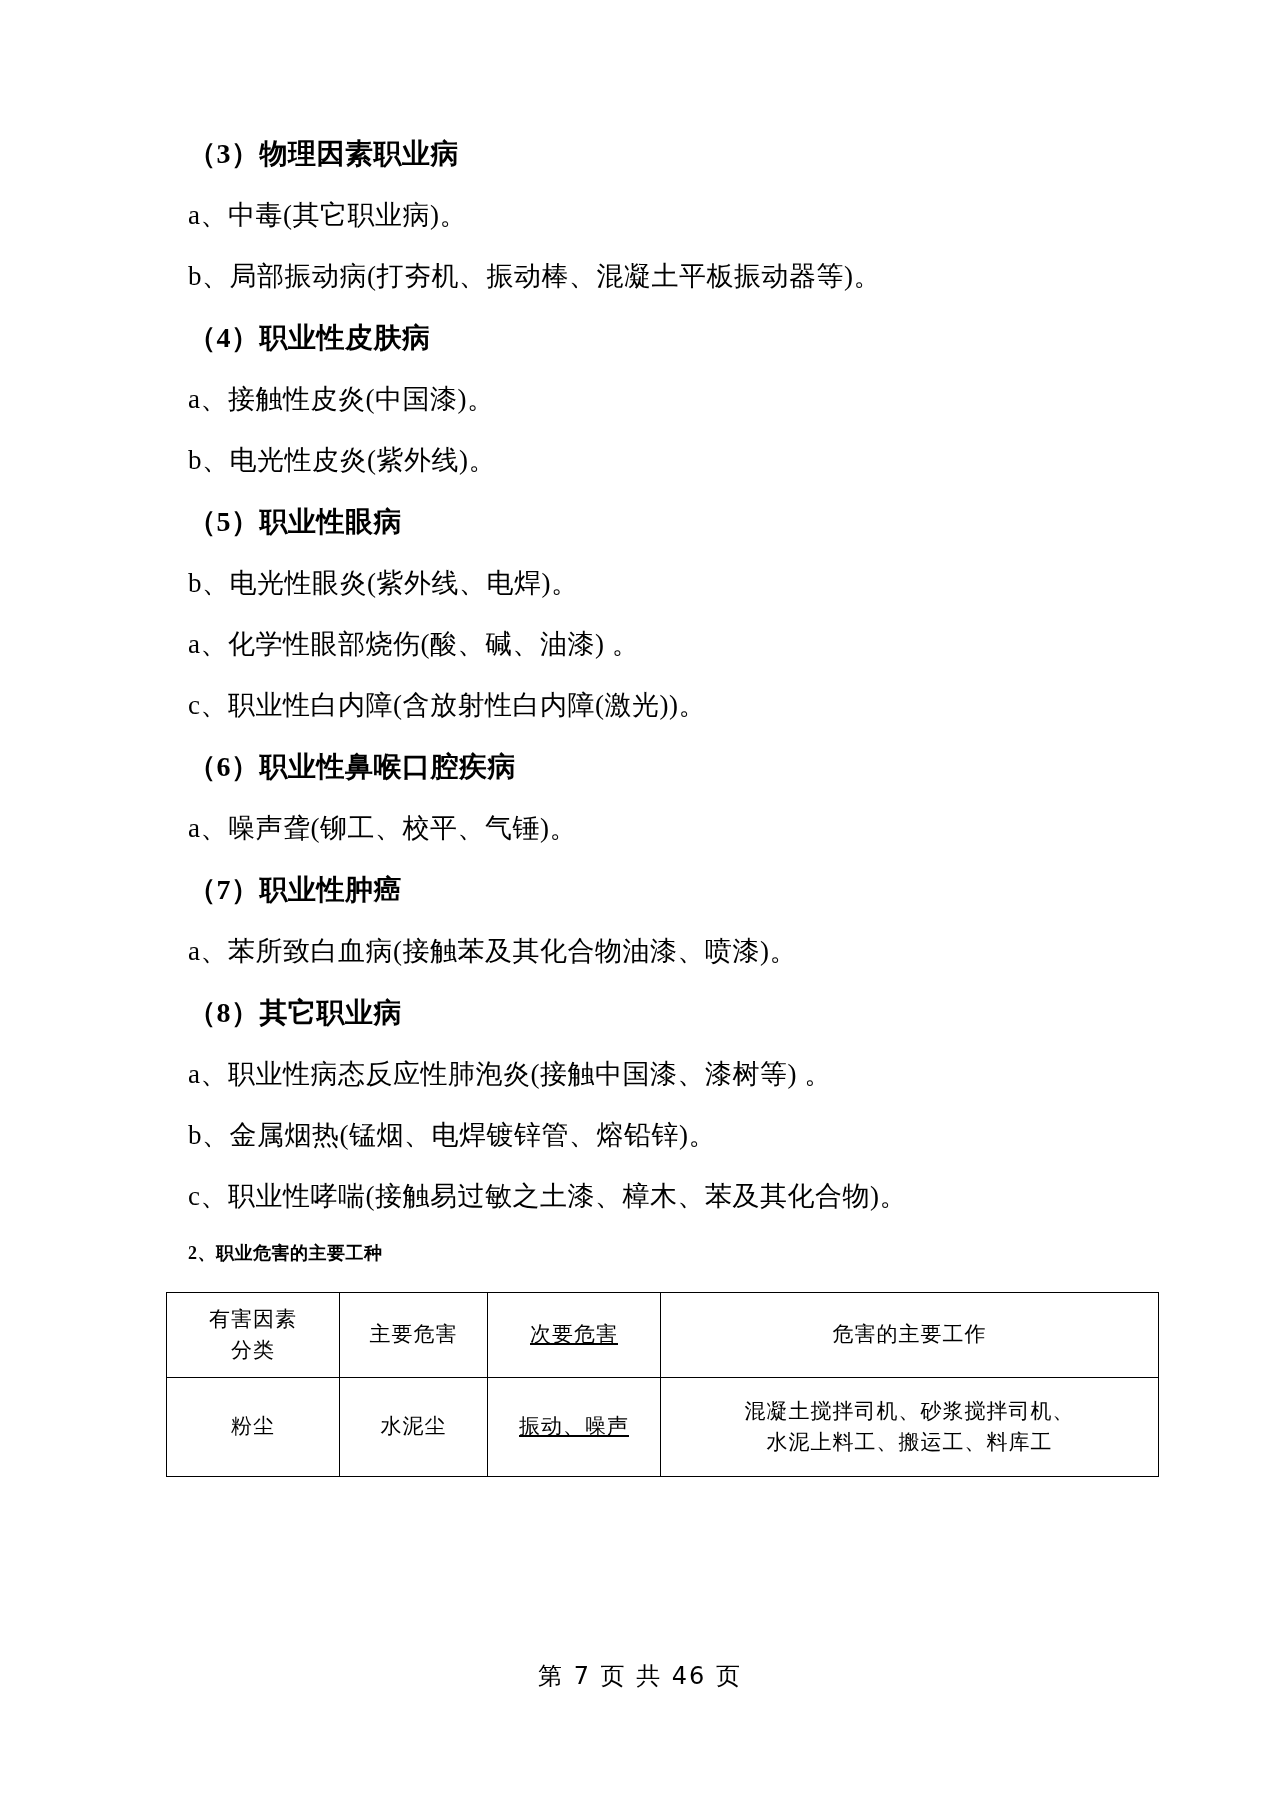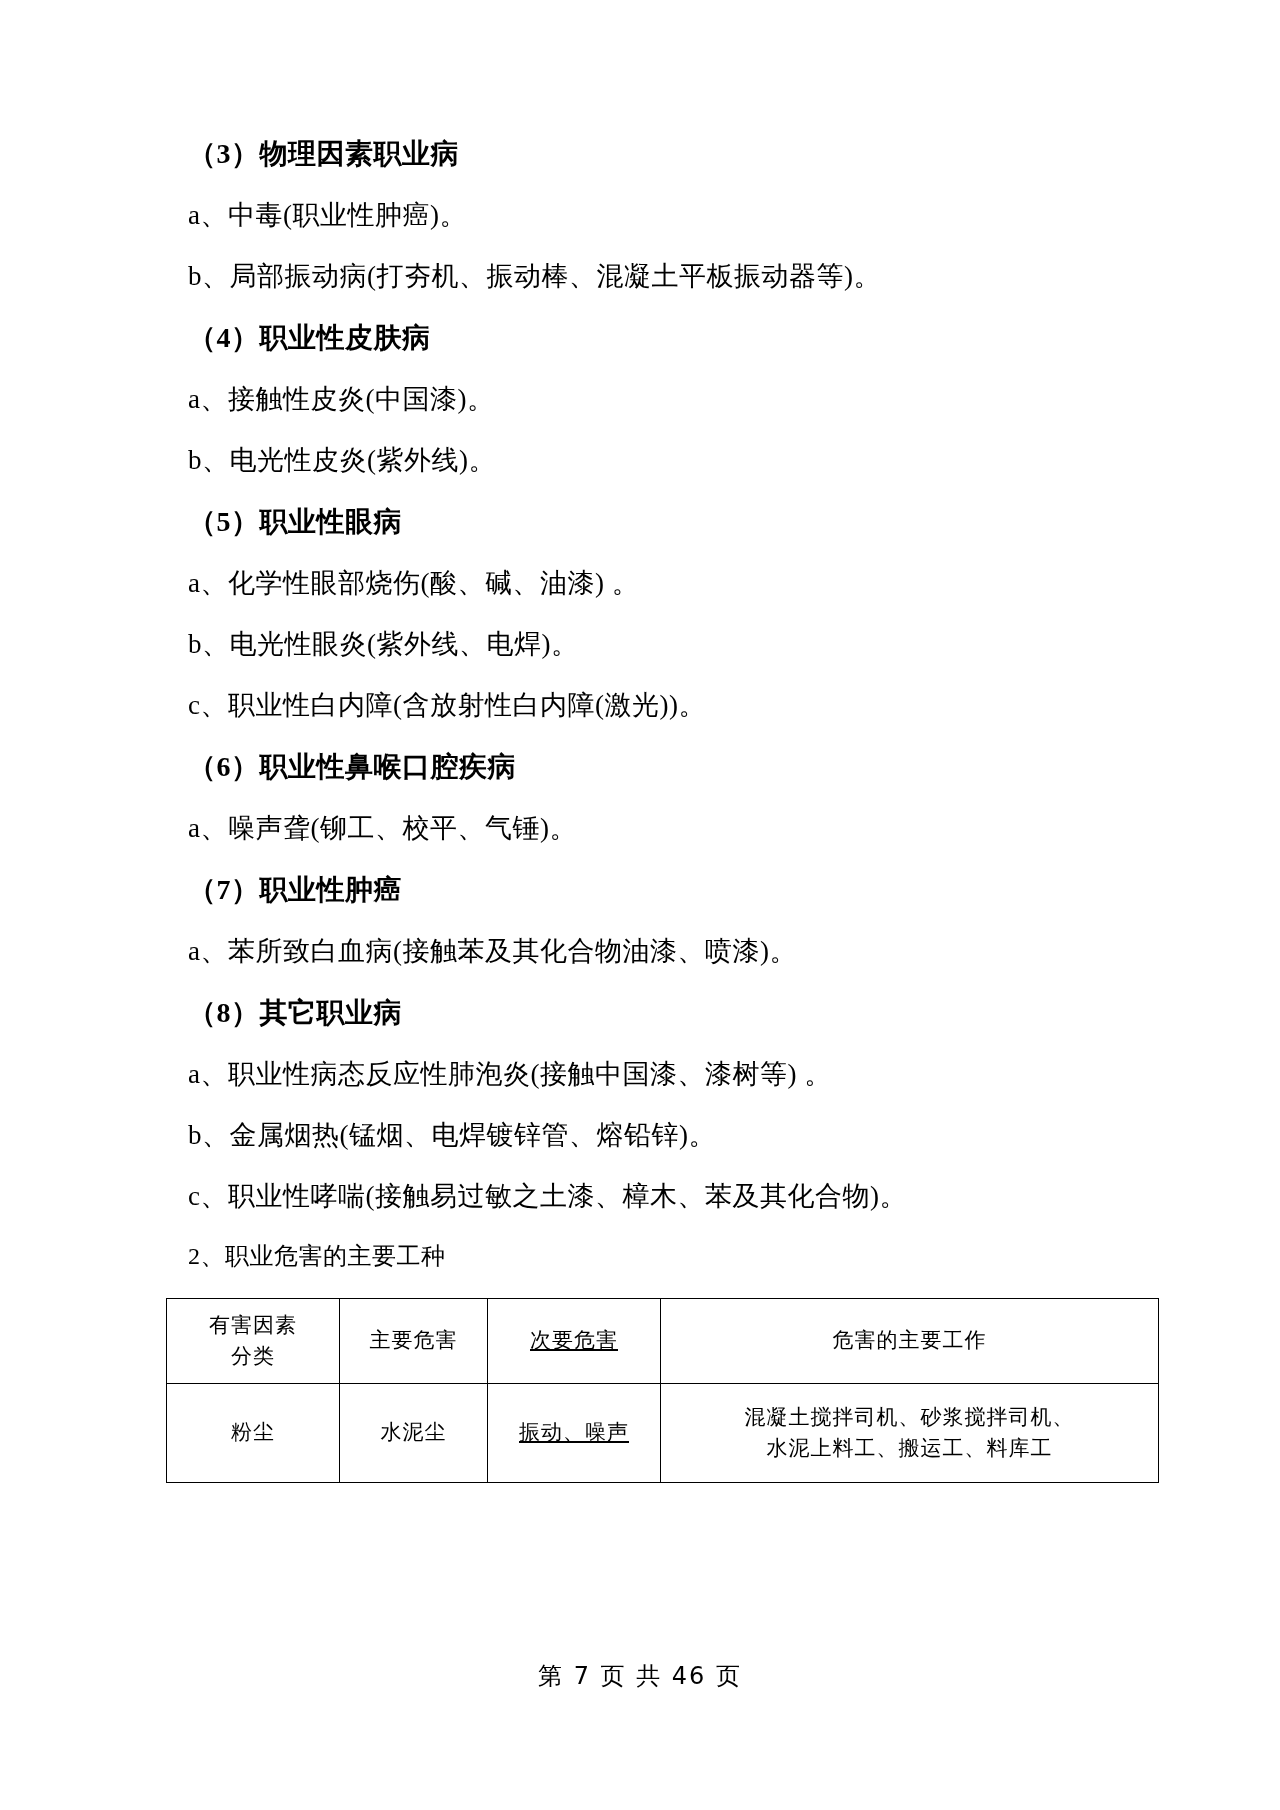--- a/index.html
+++ b/index.html
@@ -32,23 +32,23 @@
   .heading {
     font-weight: bold;
     padding-left: 38px;
     font-size: 28px;
   }
   .item {
     padding-left: 38px;
     font-size: 27px;
   }
   .section-title {
-    font-weight: normal;
+    font-weight: bold;
     padding-left: 38px;
-    font-size: 24px;
+    font-size: 18px;
     margin-bottom: 30px;
   }
   table.harm {
     border-collapse: collapse;
     margin: 0 0 0 16px;
     width: 940px;
     table-layout: fixed;
     font-family: "DejaVu Sans", "Liberation Sans", sans-serif;
   }
   table.harm td, table.harm th {
@@ -83,30 +83,30 @@
     letter-spacing: 2px;
   }
   .cell-multi { white-space: pre-line; }
 </style>
 </head>
 <body>
 
 <div class="page">
 
   <div class="line heading">（3）物理因素职业病</div>
-  <div class="line item">a、中毒(职业性肿癌)。</div>
+  <div class="line item">a、中毒(其它职业病)。</div>
   <div class="line item">b、局部振动病(打夯机、振动棒、混凝土平板振动器等)。</div>
 
   <div class="line heading">（4）职业性皮肤病</div>
   <div class="line item">a、接触性皮炎(中国漆)。</div>
   <div class="line item">b、电光性皮炎(紫外线)。</div>
 
   <div class="line heading">（5）职业性眼病</div>
+  <div class="line item">b、电光性眼炎(紫外线、电焊)。</div>
   <div class="line item">a、化学性眼部烧伤(酸、碱、油漆) 。</div>
-  <div class="line item">b、电光性眼炎(紫外线、电焊)。</div>
   <div class="line item">c、职业性白内障(含放射性白内障(激光))。</div>
 
   <div class="line heading">（6）职业性鼻喉口腔疾病</div>
   <div class="line item">a、噪声聋(铆工、校平、气锤)。</div>
 
   <div class="line heading">（7）职业性肿癌</div>
   <div class="line item">a、苯所致白血病(接触苯及其化合物油漆、喷漆)。</div>
 
   <div class="line heading">（8）其它职业病</div>
   <div class="line item">a、职业性病态反应性肺泡炎(接触中国漆、漆树等) 。</div>

